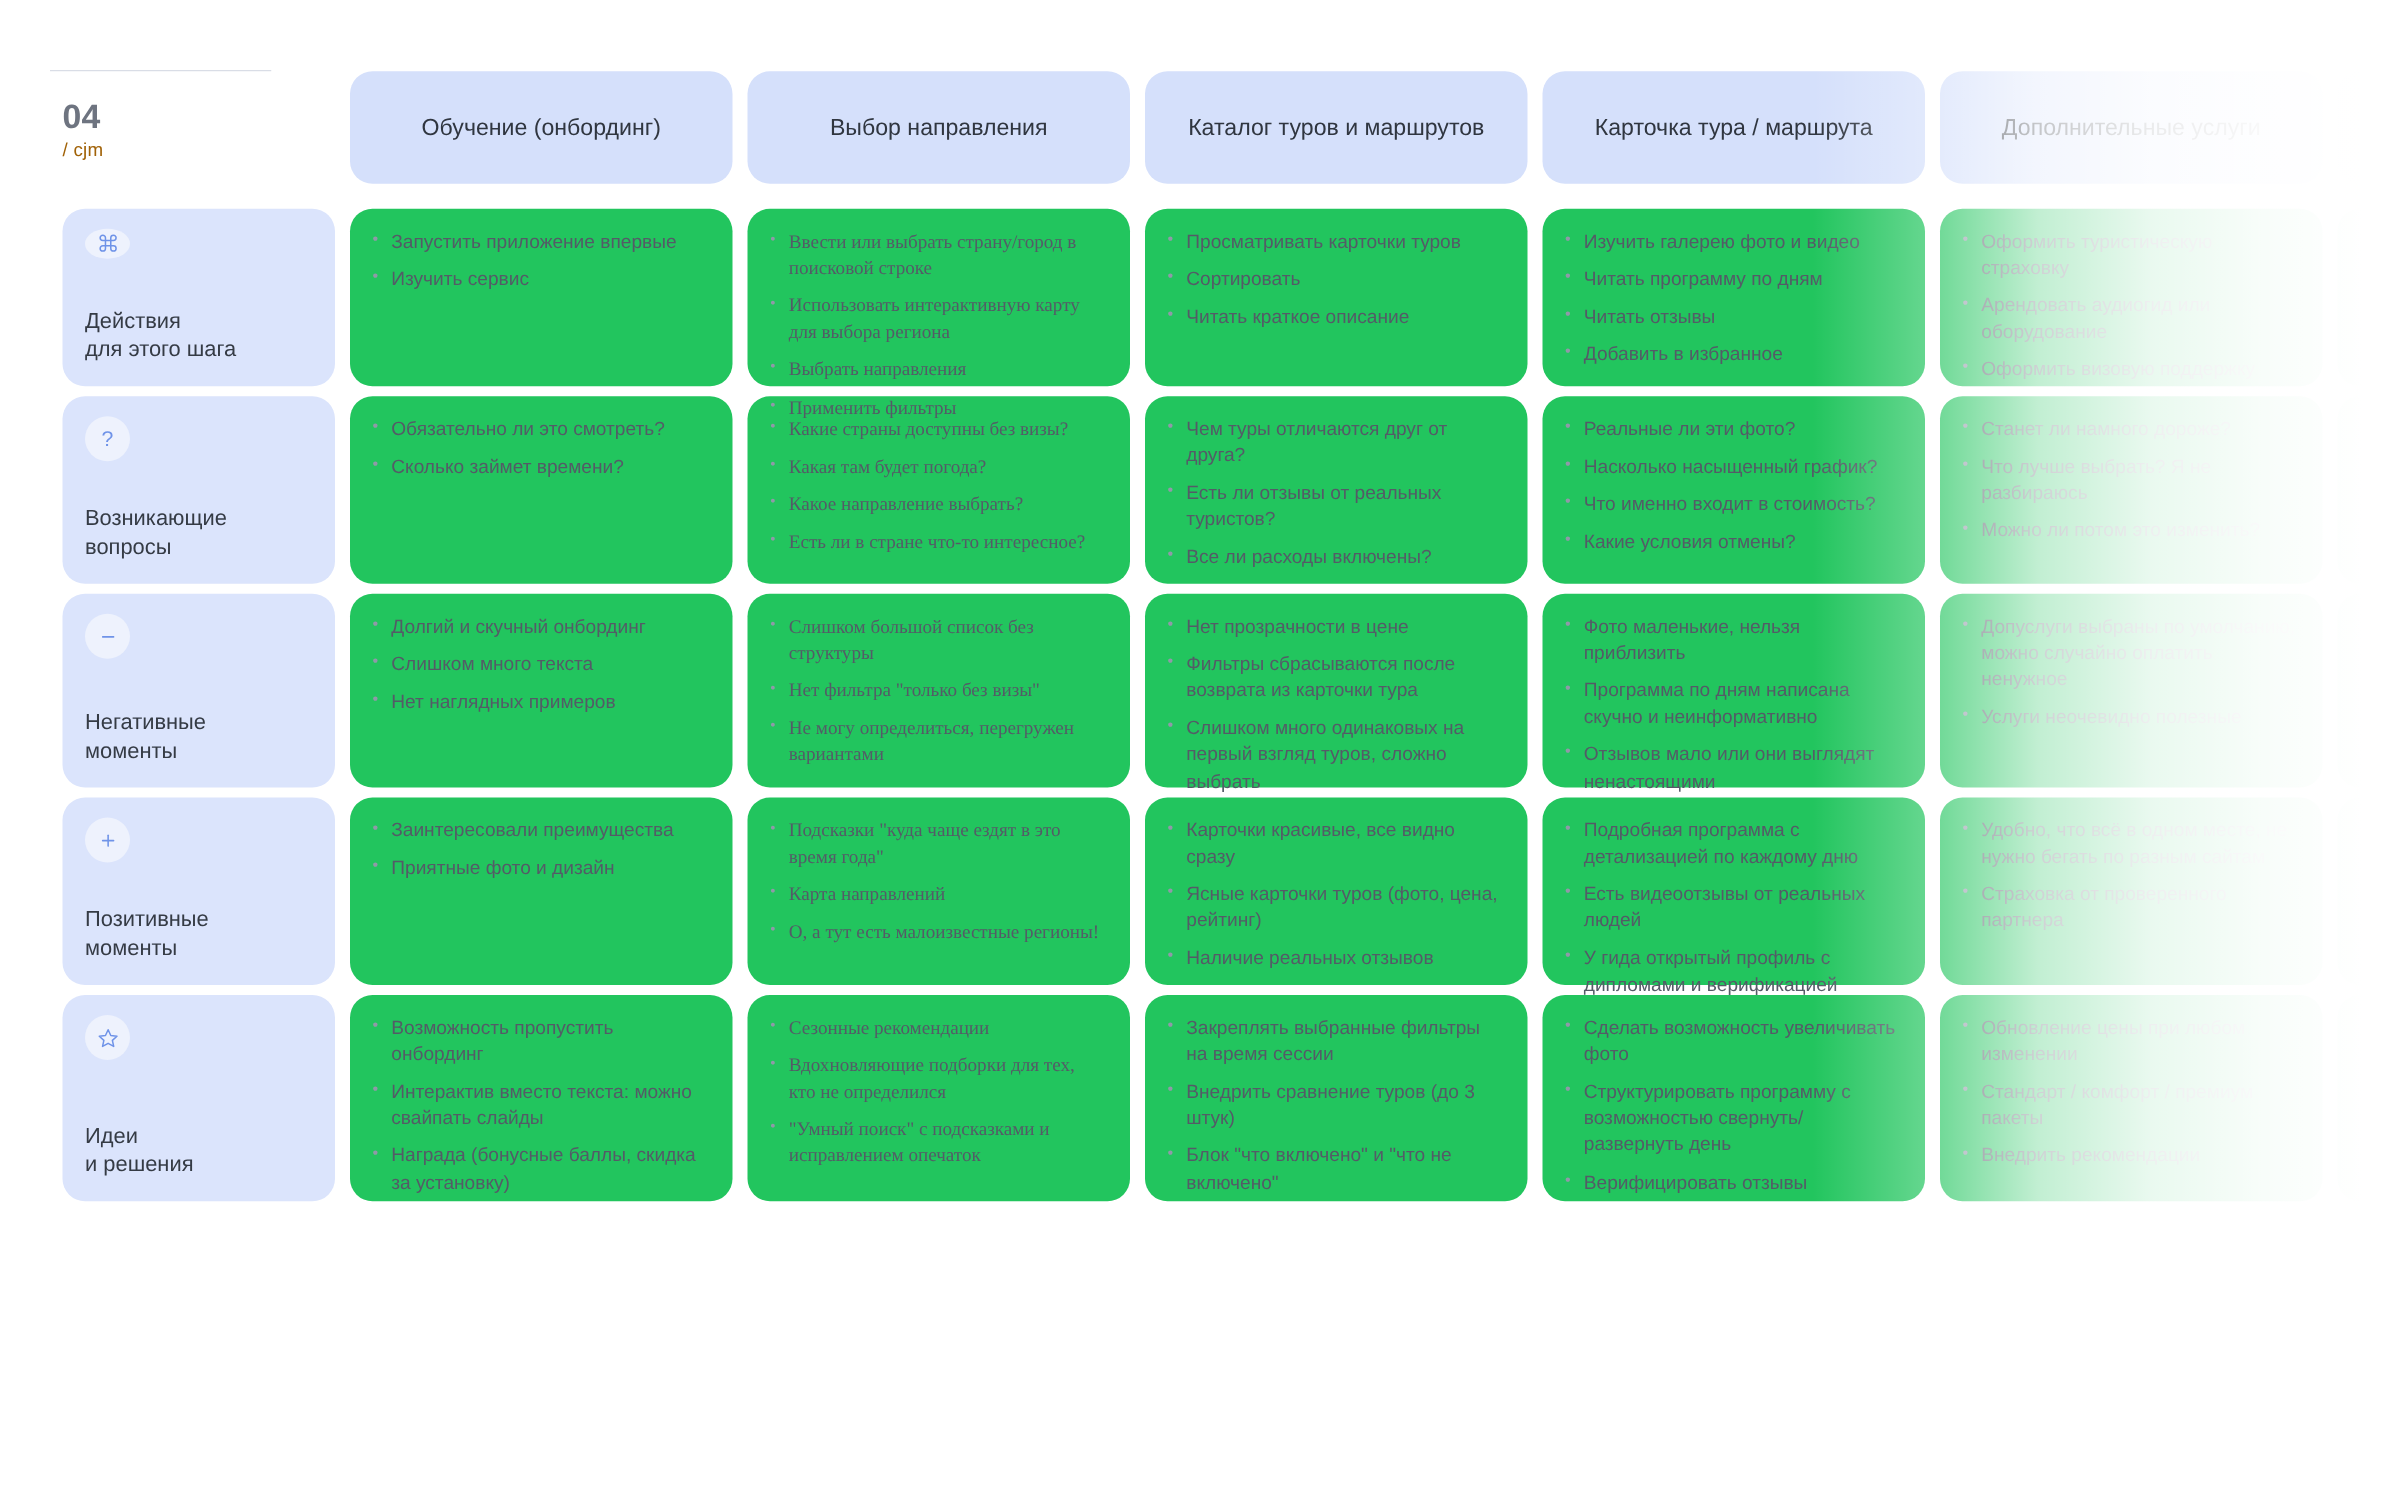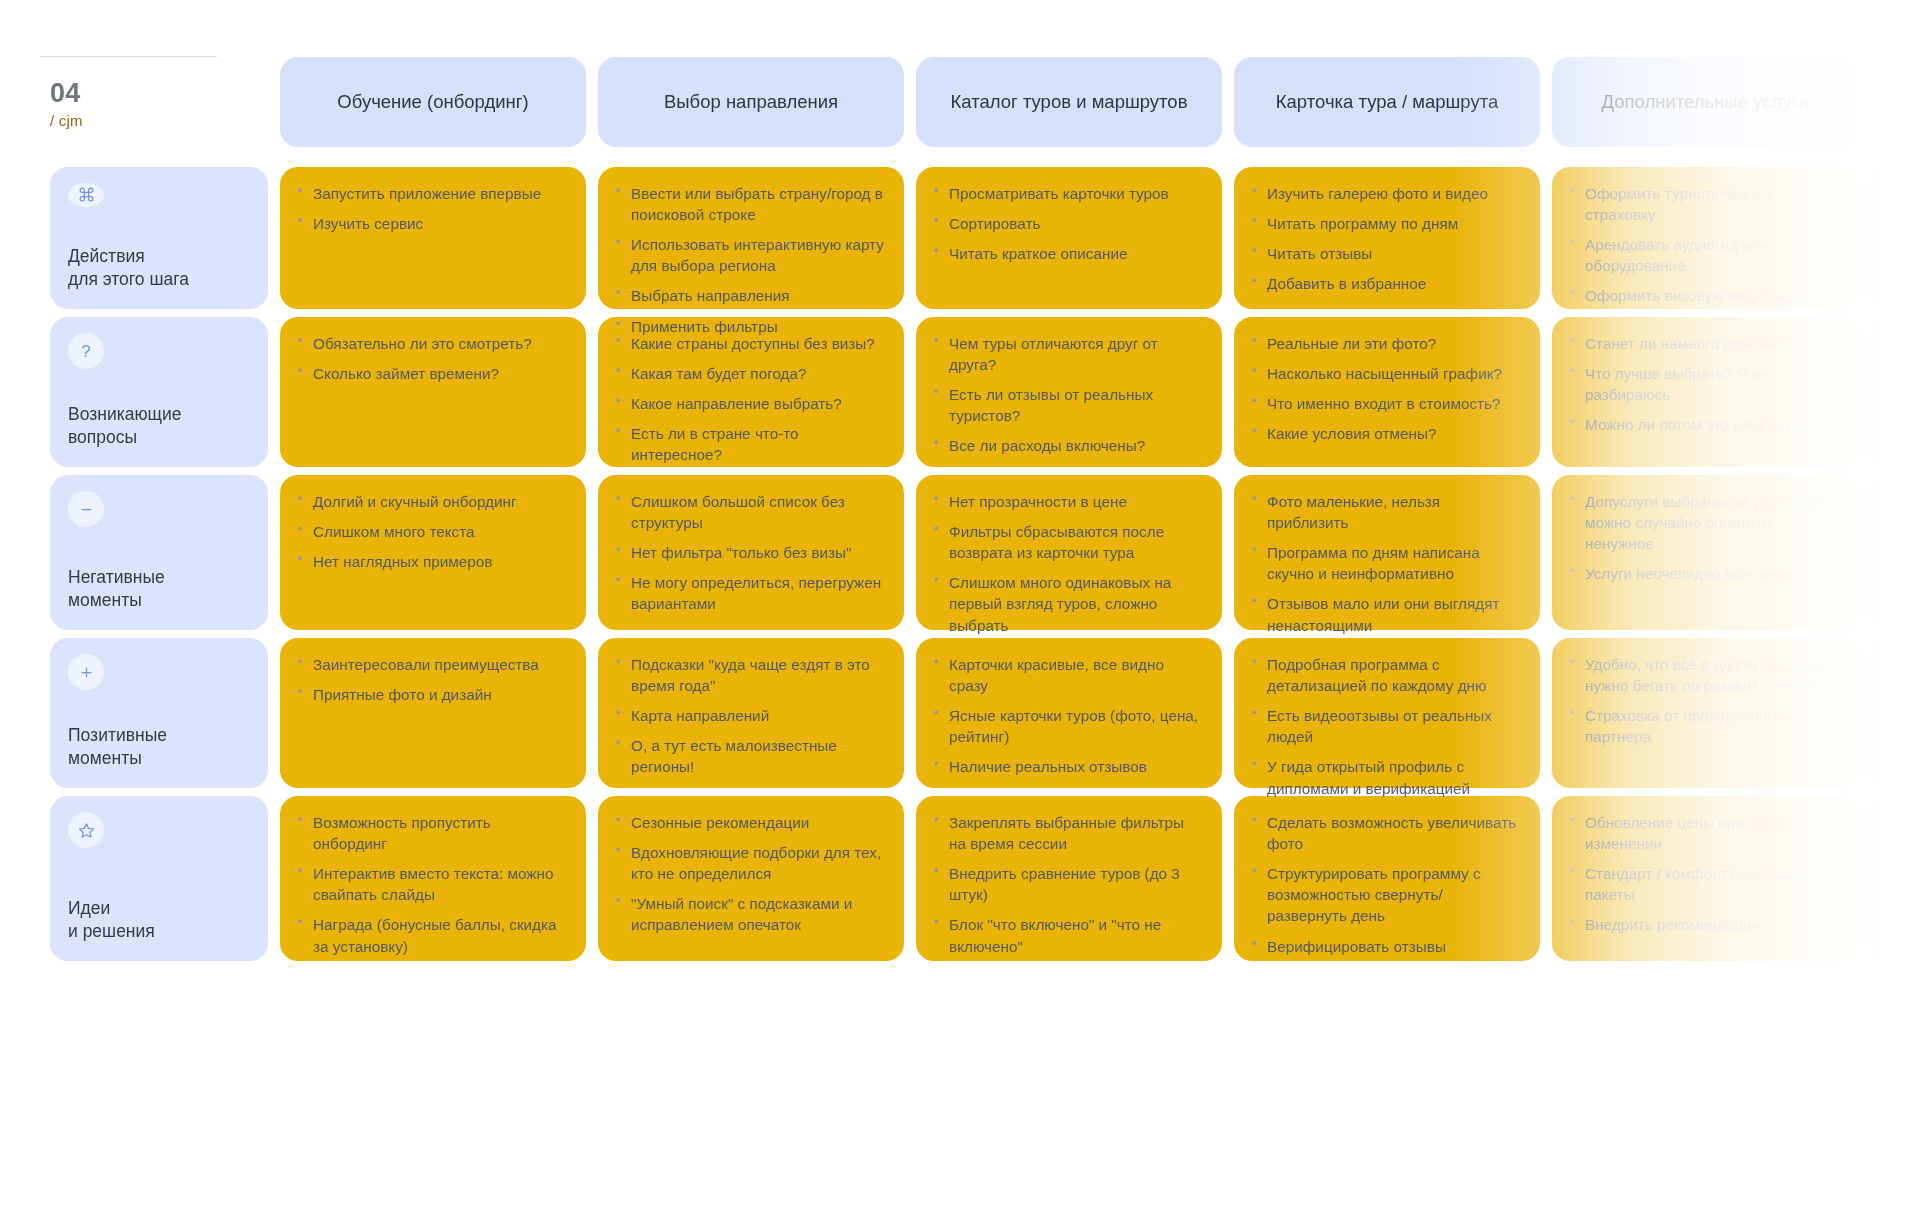--- a/index.html
+++ b/index.html
@@ -116,21 +116,21 @@
   }
 
   .rowlabel.r1 { grid-row: 4 / 5; gap: 38px; }
   .rowlabel.r2 { grid-row: 6 / 7; }
   .rowlabel.r3 { grid-row: 8 / 9; }
   .rowlabel.r4 { grid-row: 10 / 11; }
   .rowlabel.r5 { grid-row: 12 / 13; }
 
   
   .cell {
-    background: #eab308;
+    background: #22c55e;
     border-radius: 18px;
     padding: 16px 20px 16px 16px;
   }
   .cell ul { list-style: none; }
   .cell li {
     position: relative;
     padding-left: 17px;
     font-size: 15.3px;
     line-height: 1.38;
     color: #545b67;
@@ -140,21 +140,21 @@
   .cell li::before {
     content: "•";
     position: absolute;
     left: 2px;
     top: -1px;
     font-size: 13px;
     color: #9099a8;
   }
 
   .c1 { grid-column: 4 / 5; }
-  .c2 { grid-column: 6 / 7; }
+  .c2 { grid-column: 6 / 7; font-family: Liberation Serif, serif; }
   .c3 { grid-column: 8 / 9; }
   .c4 { grid-column: 10 / 11; }
   .c5 { grid-column: 12 / 13; }
   .c6 { grid-column: 14 / 15; }
 
   .rr1 { grid-row: 4 / 5; }
   .rr2 { grid-row: 6 / 7; }
   .rr3 { grid-row: 8 / 9; }
   .rr4 { grid-row: 10 / 11; }
   .rr5 { grid-row: 12 / 13; }

